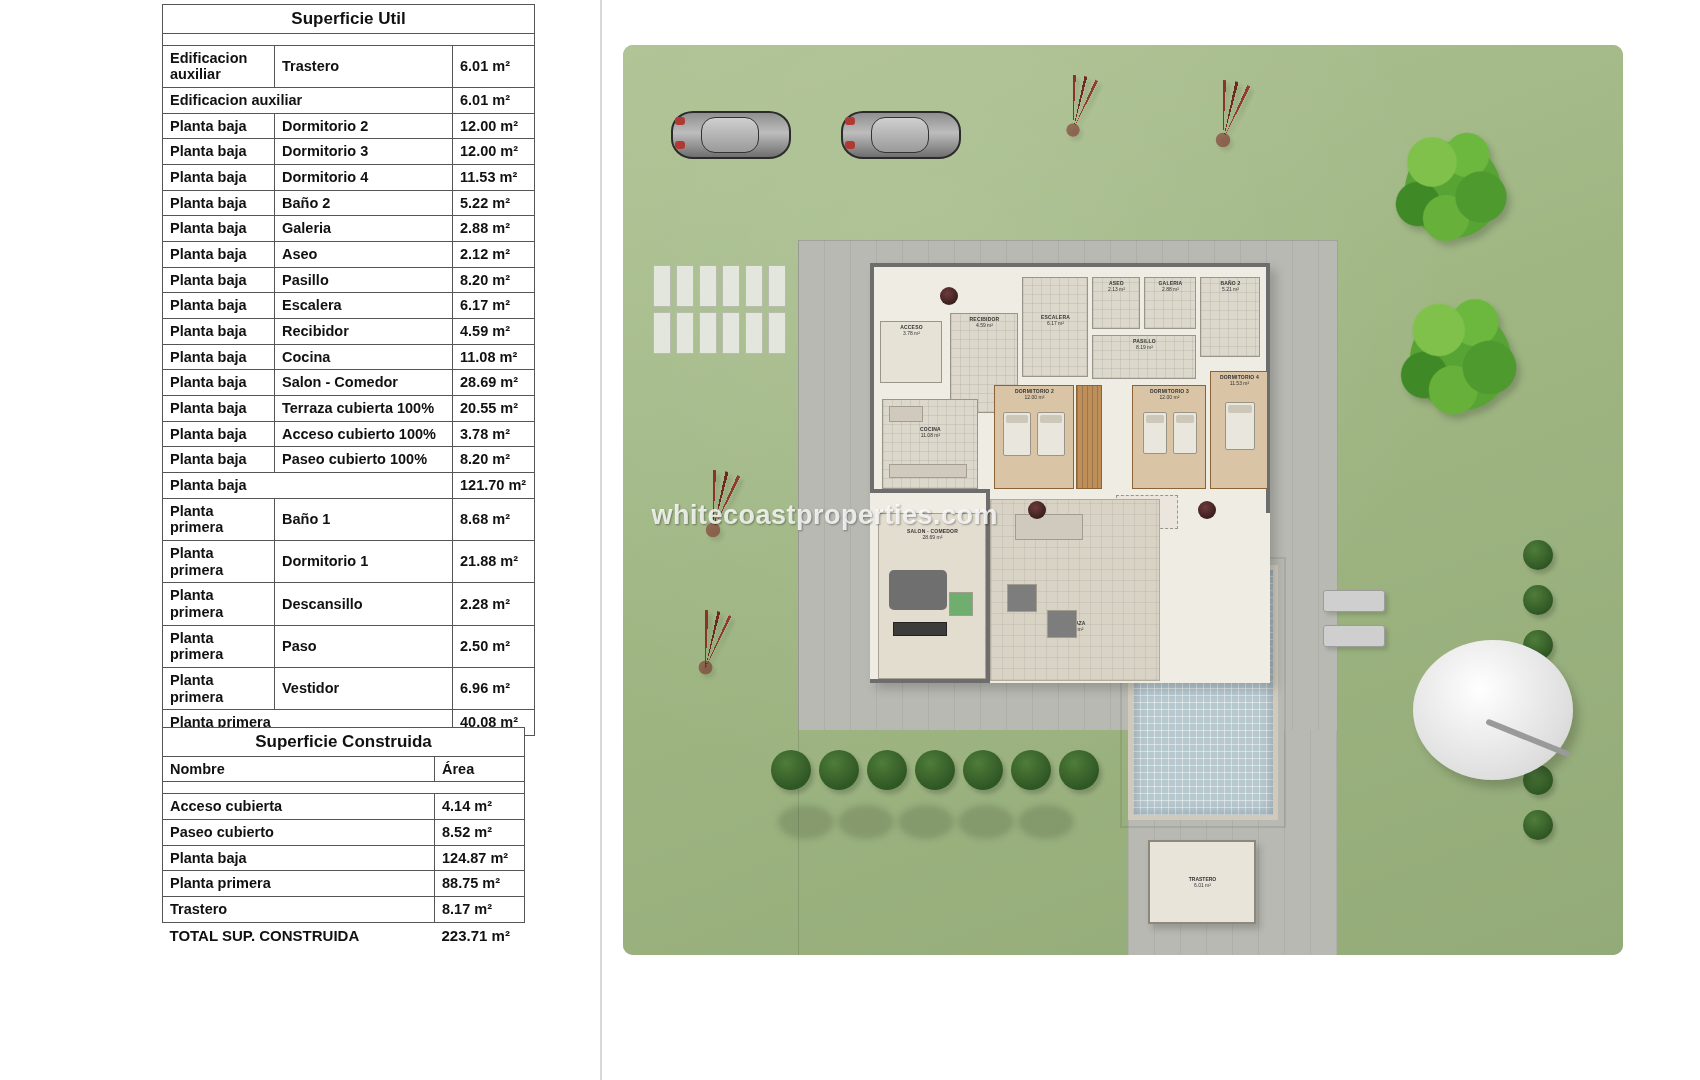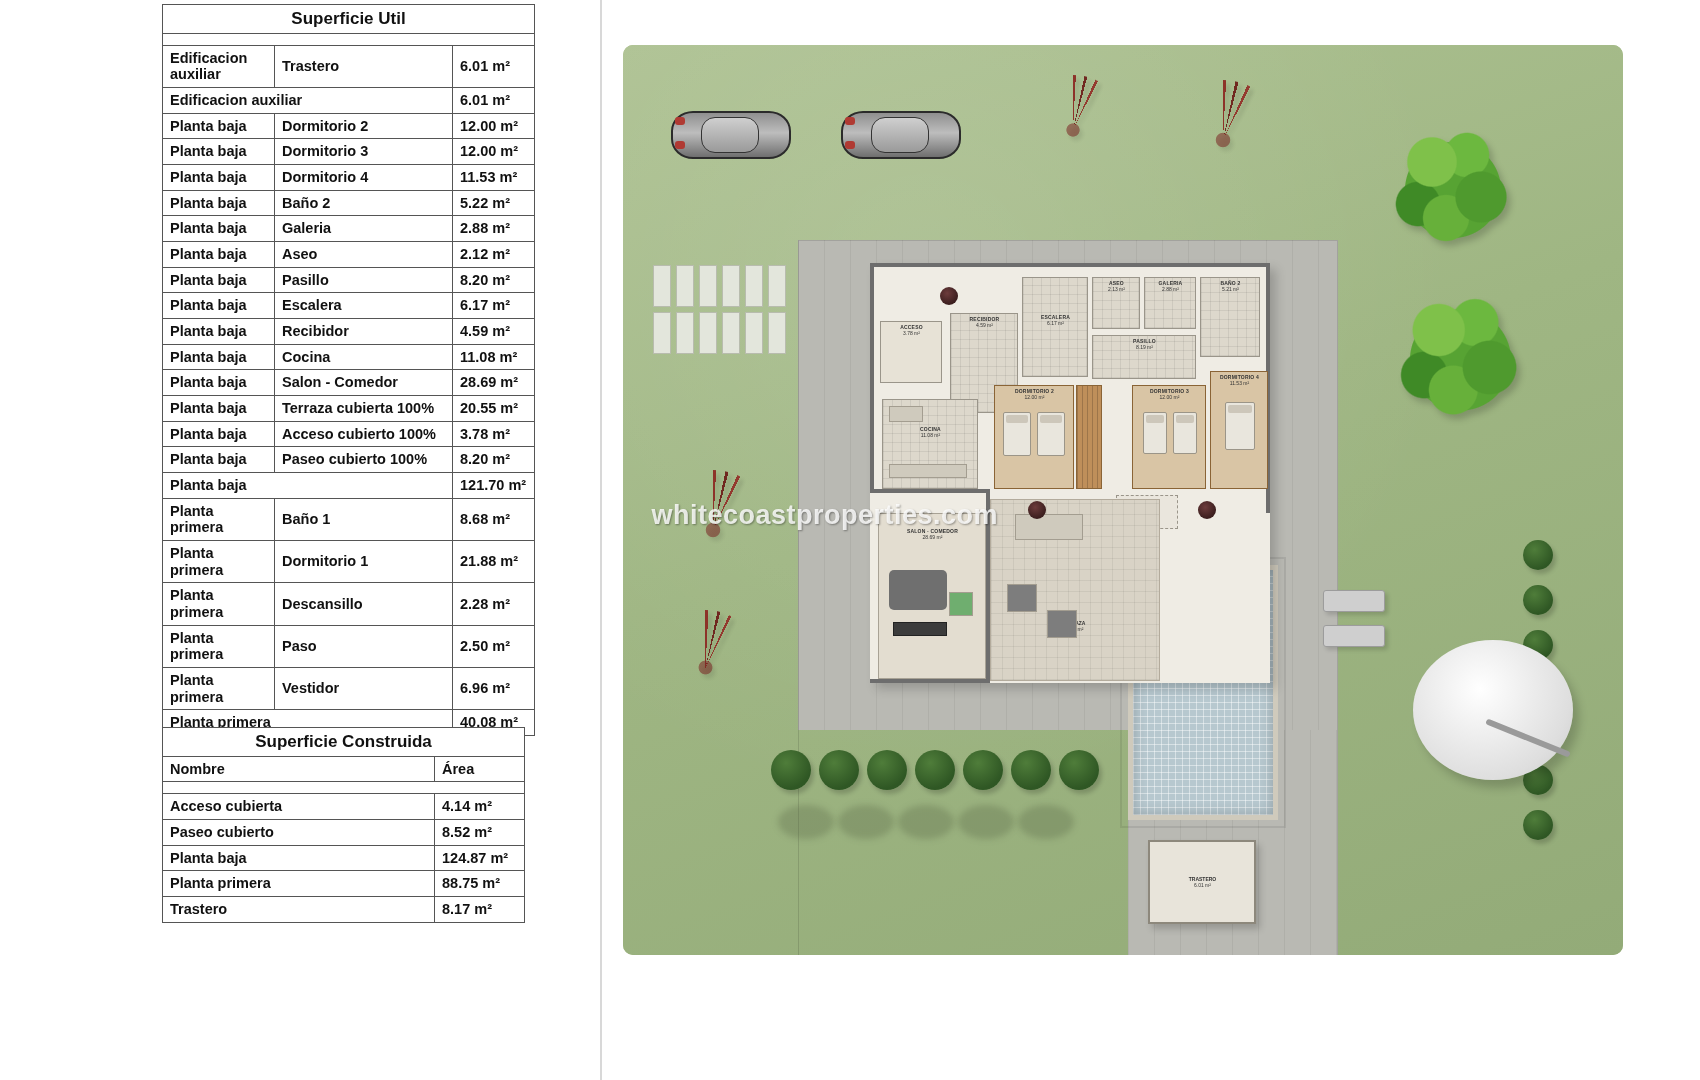--- a/index.html
+++ b/index.html
@@ -433,20 +433,24 @@
           <td class="cellname">Planta baja</td>
           <td class="num">124.87 m²</td>
         </tr>
         <tr>
           <td class="cellname">Planta primera</td>
           <td class="num">88.75 m²</td>
         </tr>
         <tr>
           <td class="cellname">Trastero</td>
           <td class="num">8.17 m²</td>
+        </tr>
+        <tr class="total">
+          <td class="noborder-td">TOTAL SUP. CONSTRUIDA</td>
+          <td class="noborder-td">223.71 m²</td>
         </tr>
       </tbody>
     </table>
 
   </div>
 
   <div class="divider"></div>
 
   <div class="right-col">
     <div class="plan-frame">

